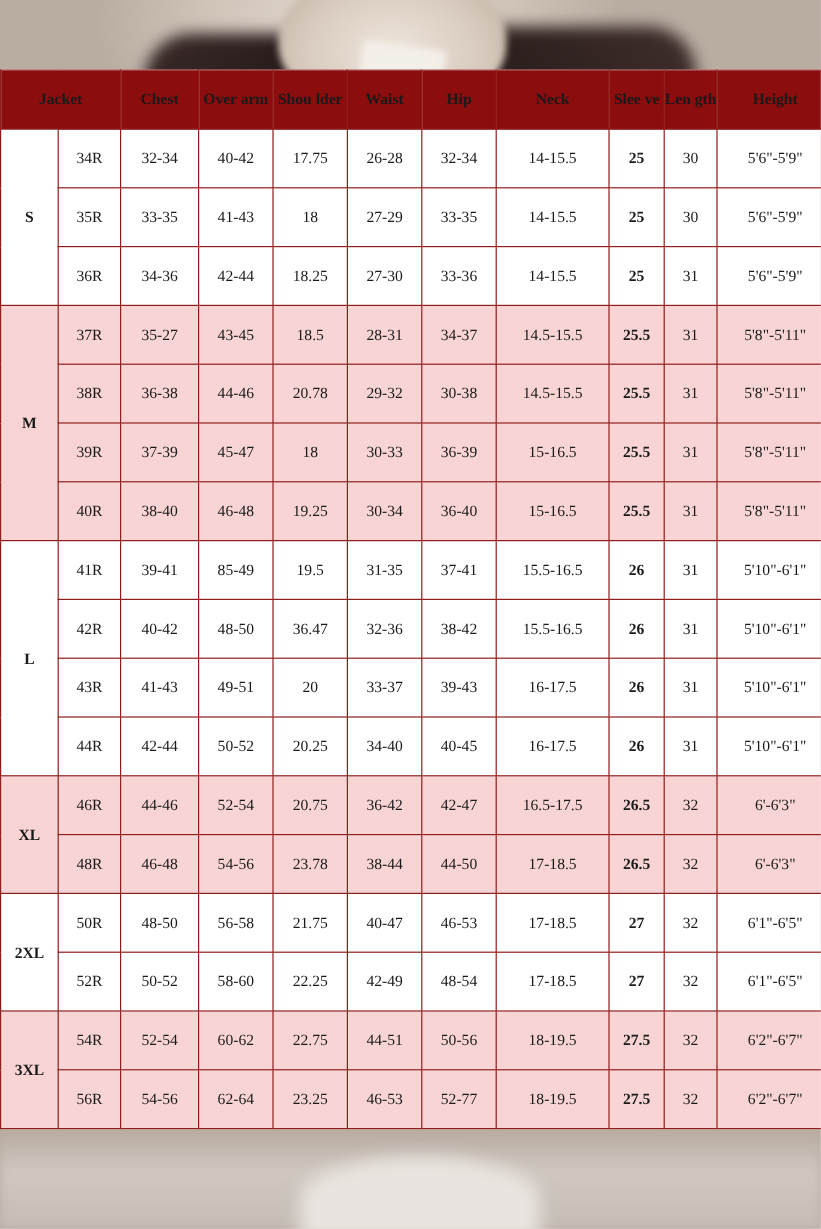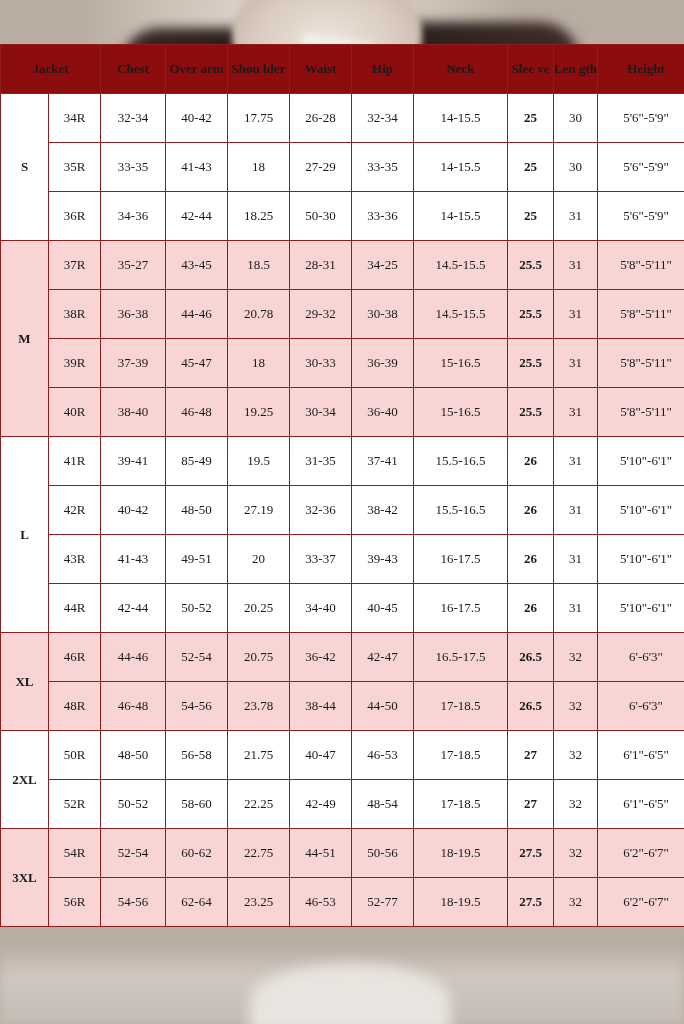--- a/index.html
+++ b/index.html
@@ -66,21 +66,21 @@
     left: 250px; bottom: -10px; width: 200px; height: 70px;
     background: #e9e4df;
     filter: blur(7px);
     border-radius: 60% 60% 0 0;
   }
 
   
   #table-wrap {
     position: absolute;
     left: 0;
-    top: 44px;
+    top: 58px;
     width: 624px;
   }
   table.size-chart {
     border-collapse: collapse;
     width: 684px;
     table-layout: fixed;
     background: #ffffff;
   }
   table.size-chart td, table.size-chart th {
     border: 1px solid #8f1d1d;
@@ -193,35 +193,35 @@
           <td>14-15.5</td>
           <td class="bold">25</td>
           <td>30</td>
           <td>5'6"-5'9"</td>
         </tr>
         <tr>
           <td>36R</td>
           <td>34-36</td>
           <td>42-44</td>
           <td>18.25</td>
-          <td>50-30</td>
+          <td>27-30</td>
           <td>33-36</td>
           <td>14-15.5</td>
           <td class="bold">25</td>
           <td>31</td>
           <td>5'6"-5'9"</td>
         </tr>
         <tr class="pink">
           <td class="sizecol" rowspan="4">M</td>
           <td>37R</td>
           <td>35-27</td>
           <td>43-45</td>
           <td>18.5</td>
           <td>28-31</td>
-          <td>34-25</td>
+          <td>34-37</td>
           <td>14.5-15.5</td>
           <td class="bold">25.5</td>
           <td>31</td>
           <td>5'8"-5'11"</td>
         </tr>
         <tr class="pink">
           <td>38R</td>
           <td>36-38</td>
           <td>44-46</td>
           <td>20.78</td>
@@ -266,21 +266,21 @@
           <td>37-41</td>
           <td>15.5-16.5</td>
           <td class="bold">26</td>
           <td>31</td>
           <td>5'10"-6'1"</td>
         </tr>
         <tr>
           <td>42R</td>
           <td>40-42</td>
           <td>48-50</td>
-          <td>27.19</td>
+          <td>36.47</td>
           <td>32-36</td>
           <td>38-42</td>
           <td>15.5-16.5</td>
           <td class="bold">26</td>
           <td>31</td>
           <td>5'10"-6'1"</td>
         </tr>
         <tr>
           <td>43R</td>
           <td>41-43</td>

